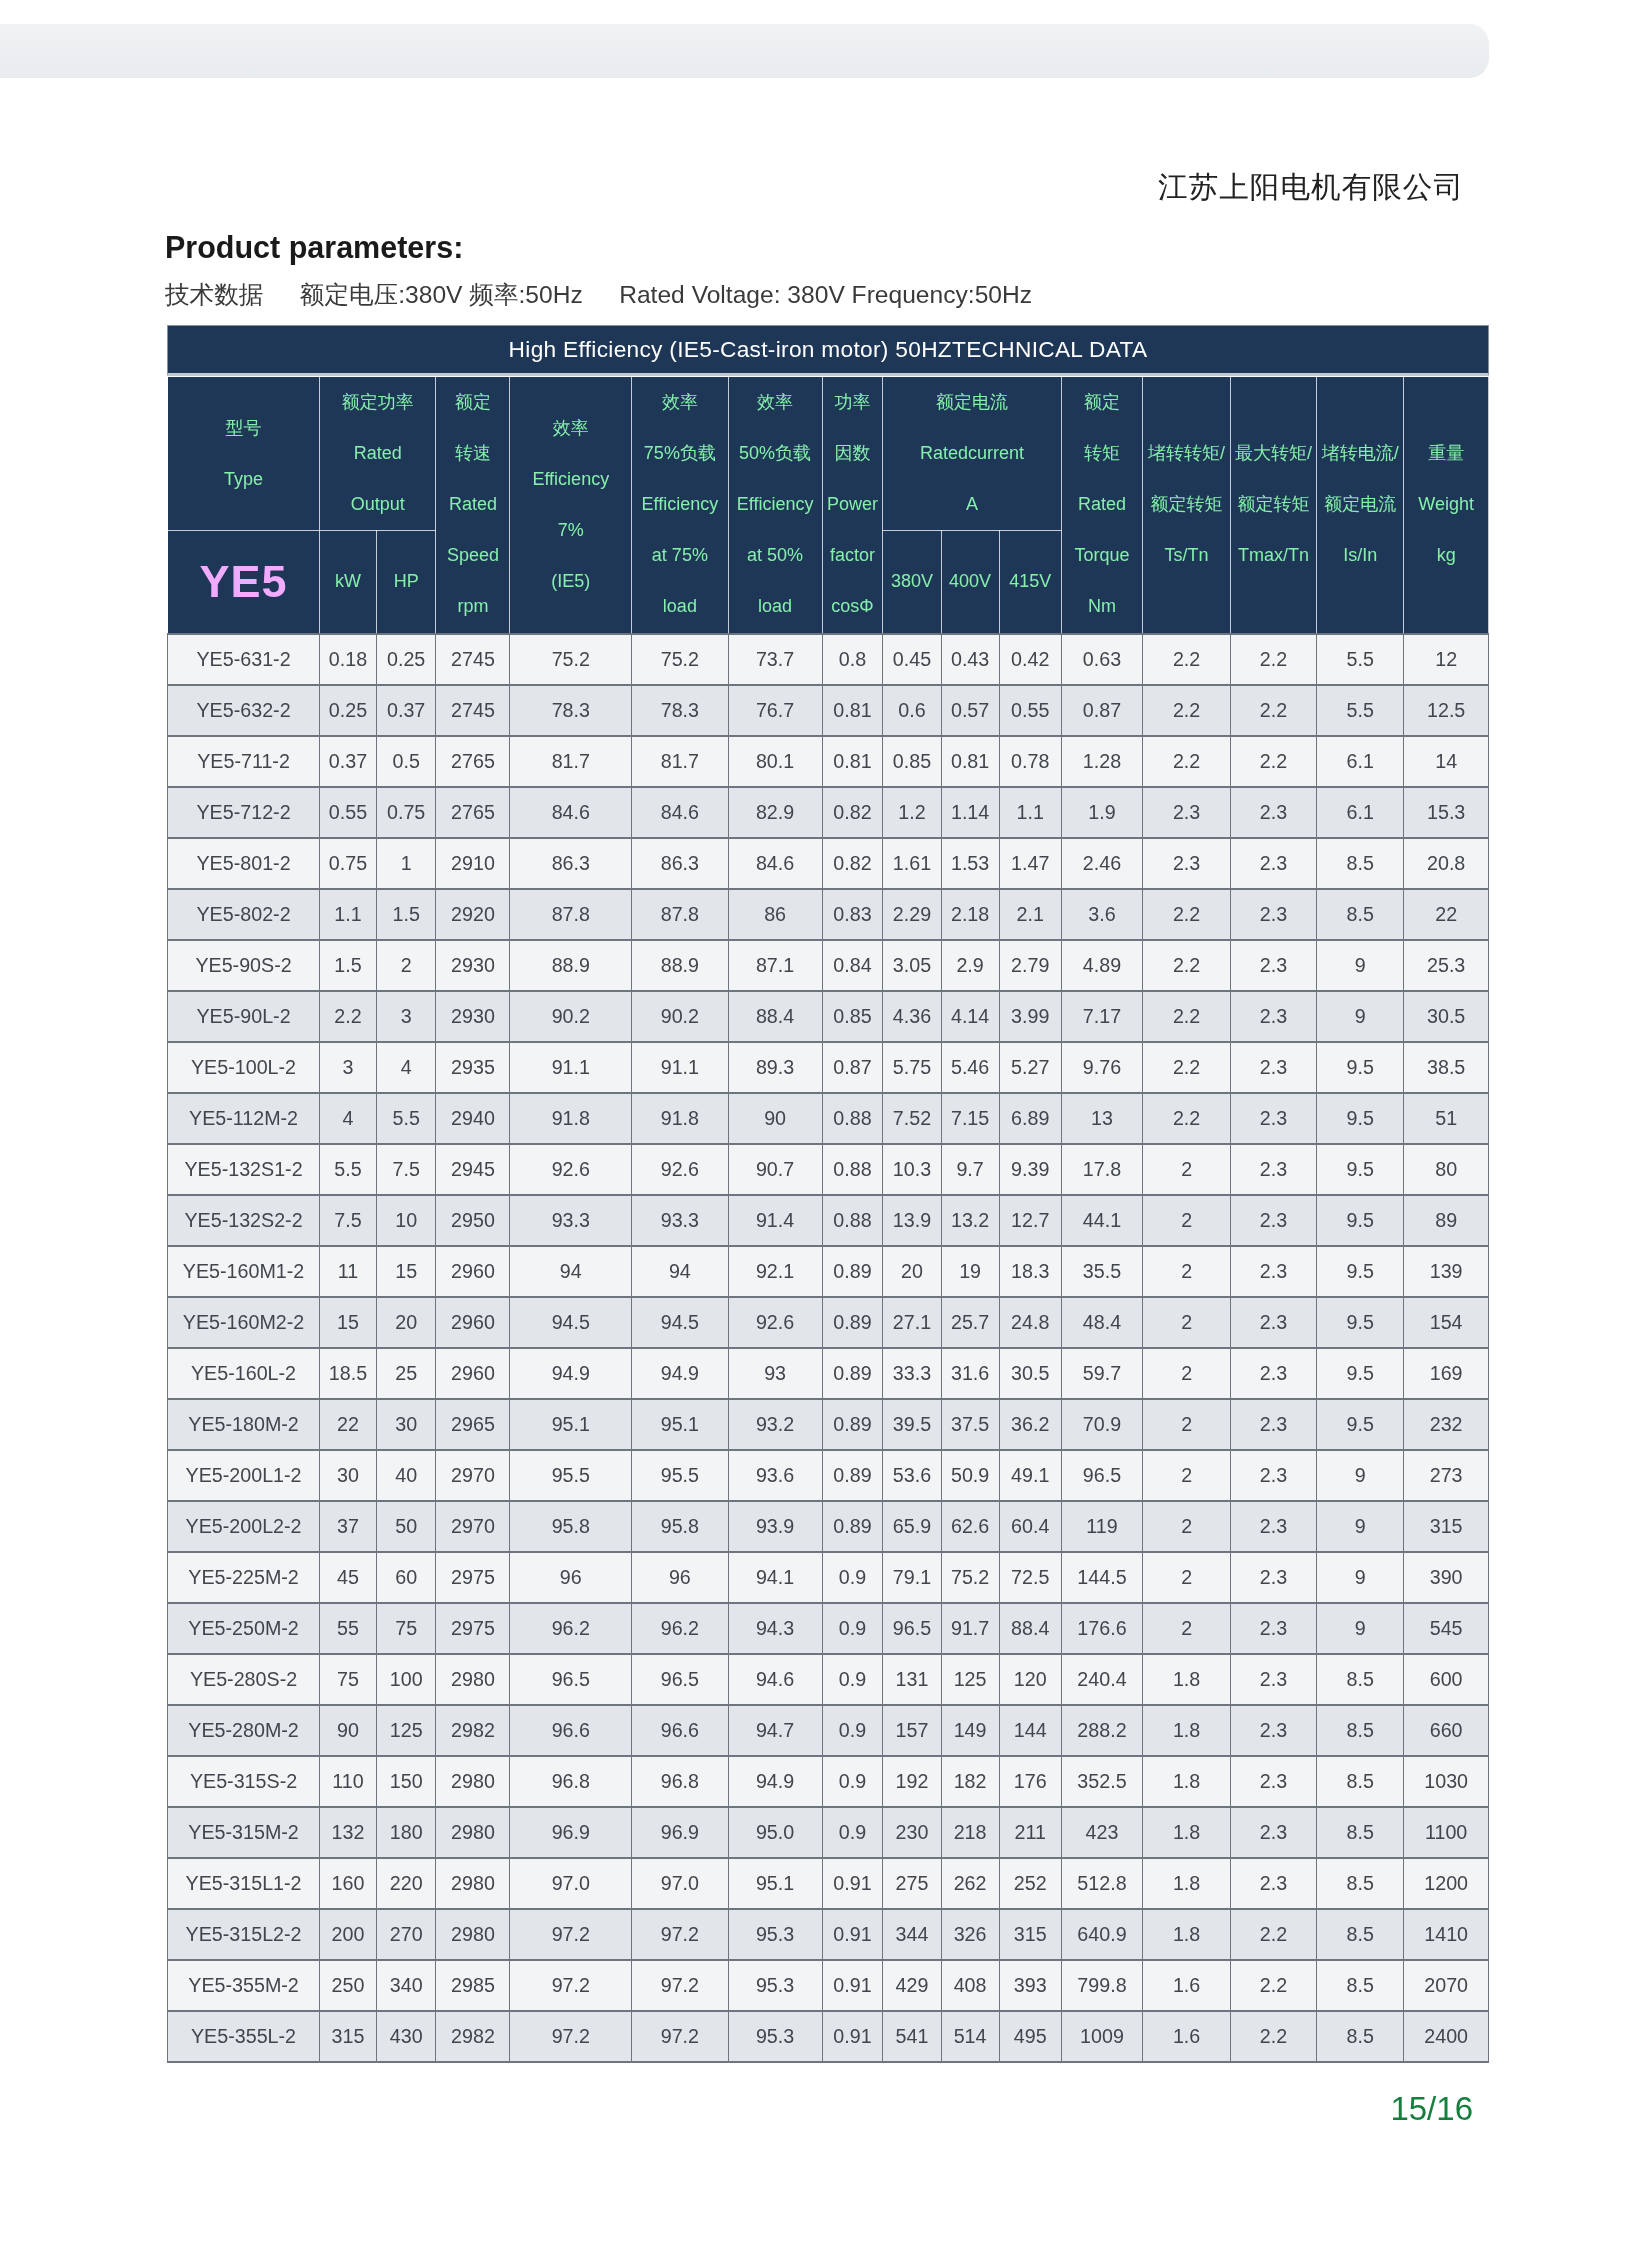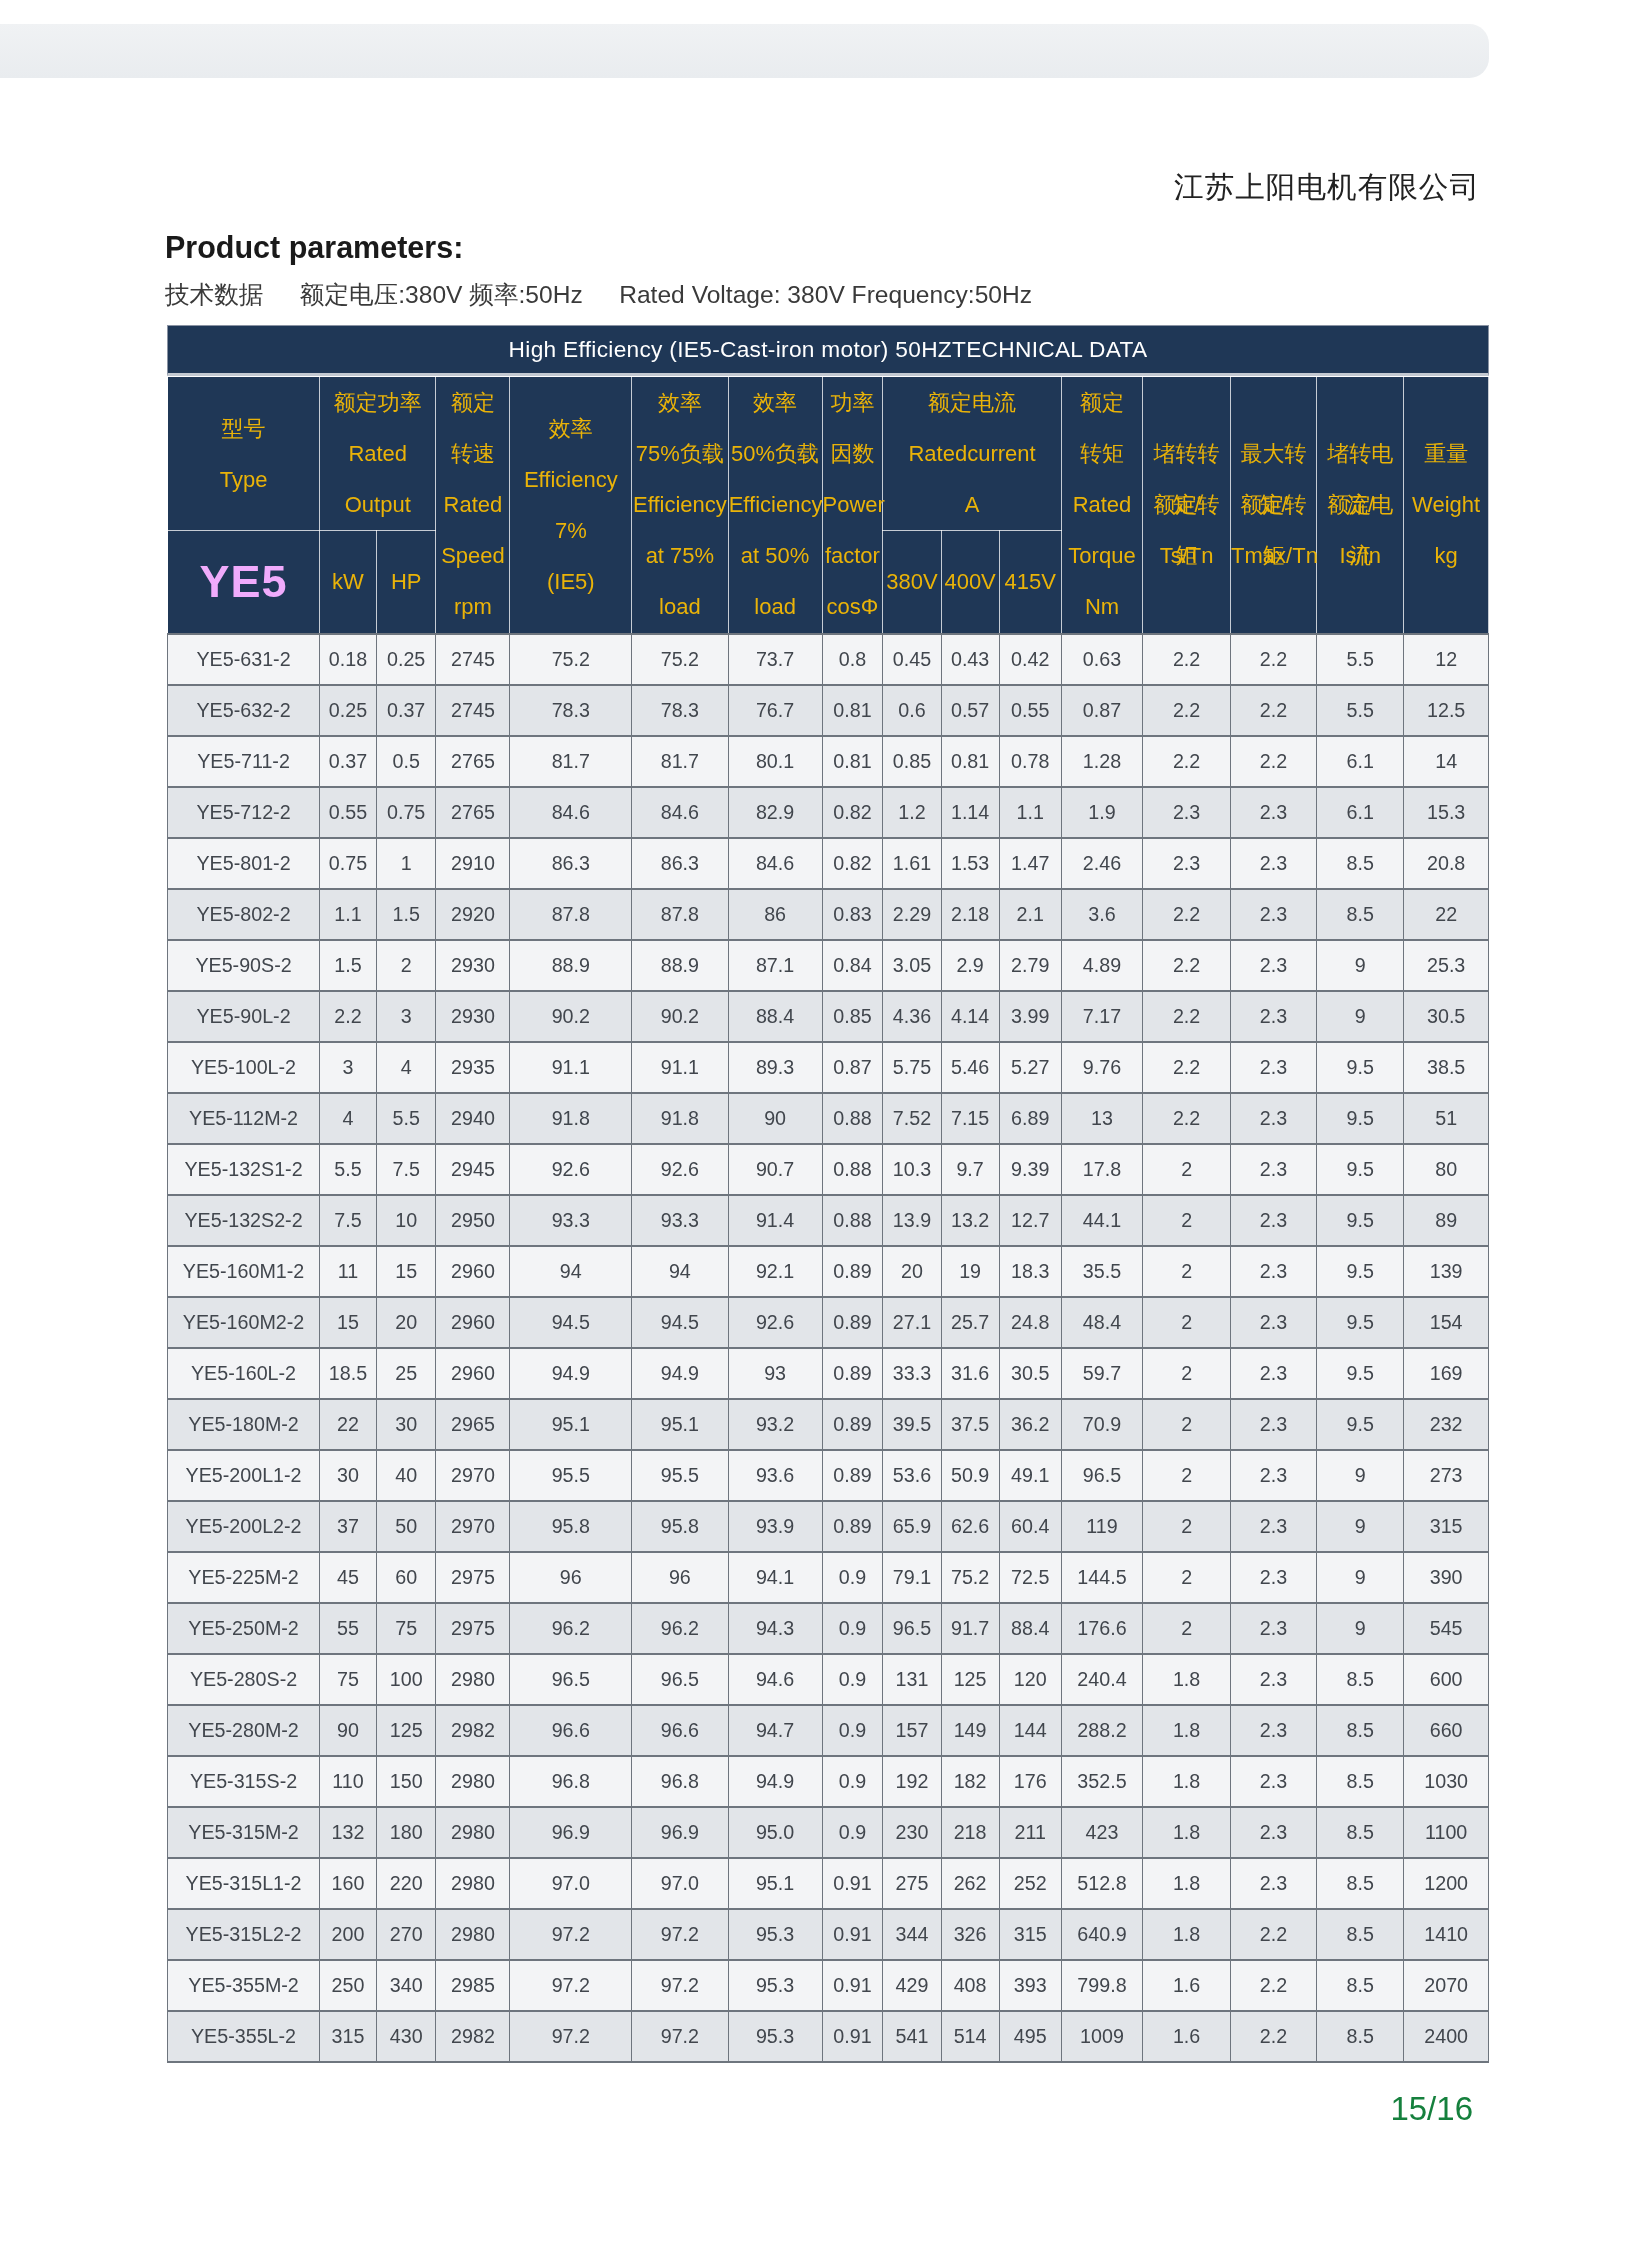--- a/index.html
+++ b/index.html
@@ -8,21 +8,21 @@
     width:1652px; height:2255px; position:relative;
     font-family:"Liberation Sans", sans-serif;
     -webkit-font-smoothing:antialiased;
   }
   .top-band {
     position:absolute; left:0; top:23.6px; width:1489px; height:54px;
     background:linear-gradient(180deg,#f0f2f4,#e9ecef);
     border-radius:0 19.7px 19.7px 0;
   }
   .company {
-    position:absolute; top:167px; right:172px;
+    position:absolute; top:167px; right:188px;
     font-size:29.6px; font-weight:500; color:#222222; letter-spacing:1px;
   }
   .section-title {
     position:absolute; left:165px; top:230px;
     font-size:30.5px; font-weight:700; color:#1a1a1a;
   }
   .subtitle {
     position:absolute; left:165px; top:278px;
     font-size:24.6px; color:#3a3a3a; white-space:nowrap;
   }
@@ -32,21 +32,21 @@
   .table-wrap { position:absolute; left:167px; top:325px; width:1322px; }
   .table-title {
     height:51px; background:#1f3756; color:#ffffff;
     display:flex; align-items:center; justify-content:center;
     font-size:22.7px; letter-spacing:0.3px;
     border-bottom:3px solid #c3c9d1;
     border-left:1px solid #8a93a3; border-right:1px solid #8a93a3; border-top:1px solid #8a93a3;
   }
   table { border-collapse:collapse; table-layout:fixed; width:100%; }
   thead th {
-    background:#1f3756; color:#eab308; font-weight:400; font-size:22px;
+    background:#1f3756; color:#86efac; font-weight:400; font-size:18px;
     border:1px solid rgba(255,255,255,0.75);
     text-align:center; vertical-align:middle; padding:0;
   }
   thead .hl { line-height:51px; height:51px; }
   thead .row-top { height:153px; }
   thead .row-sub { height:103px; }
   thead th.series-cell { font-size:45px; font-weight:700; color:#f0abfc; letter-spacing:1px; }
   tbody td {
     height:51px; text-align:center; vertical-align:middle;
     font-size:19.7px; color:#41464d;

